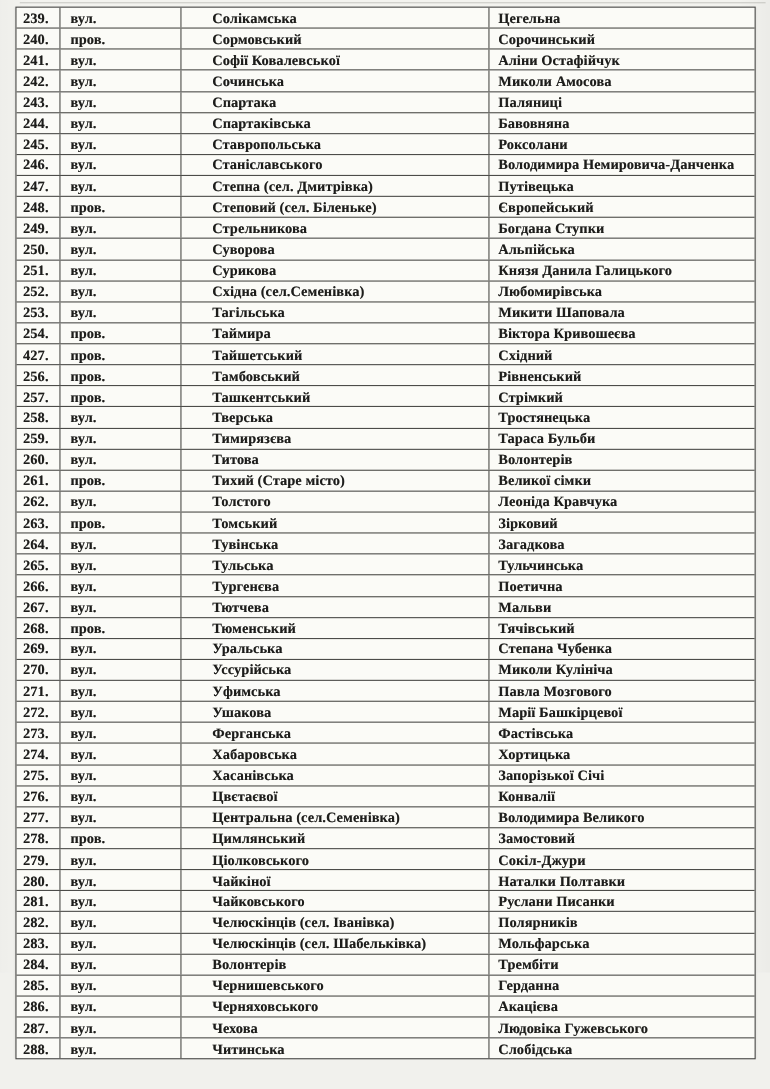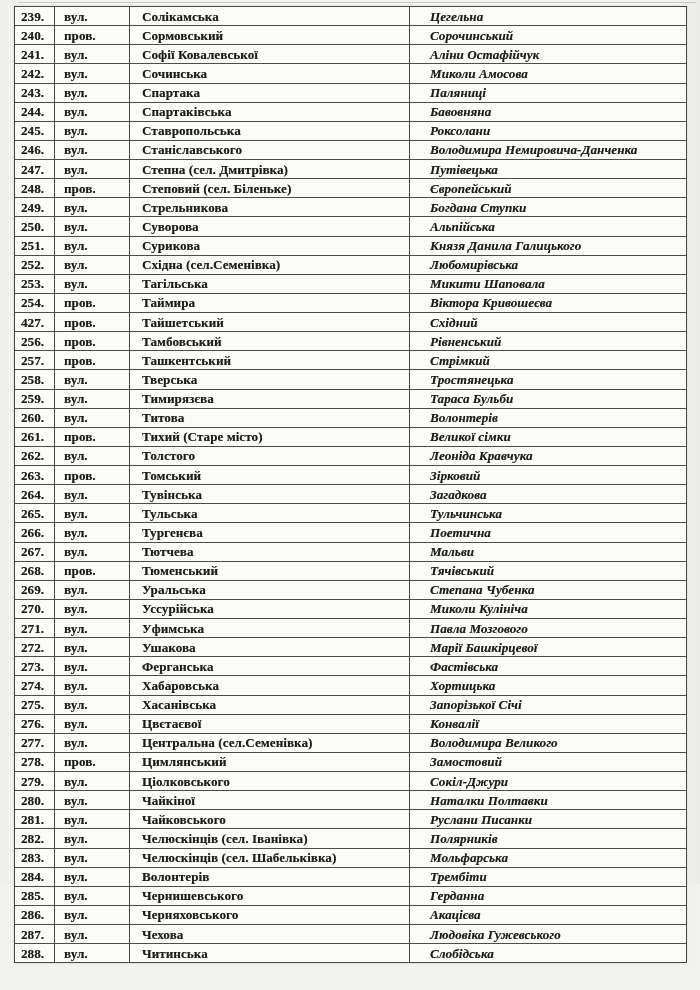--- a/index.html
+++ b/index.html
@@ -70,26 +70,26 @@
     padding-left: 6px;
   }
   .c-type {
     width: 75px;
     flex: 0 0 75px;
     padding-left: 9px;
   }
   .c-old {
     width: 280px;
     flex: 0 0 280px;
-    padding-left: 12px;
+    padding-left: 28px;
+    margin-left: 35px;
   }
   .c-new {
     flex: 1 1 auto;
-    padding-left: 20px;
-    font-style: italic;
+    padding-left: 8px;
   }
   
   .t-cell span {
     text-shadow: 0.2px 0 0 rgba(30,30,28,0.55);
   }
 </style>
 </head>
 <body>
 
 <div class="page">

